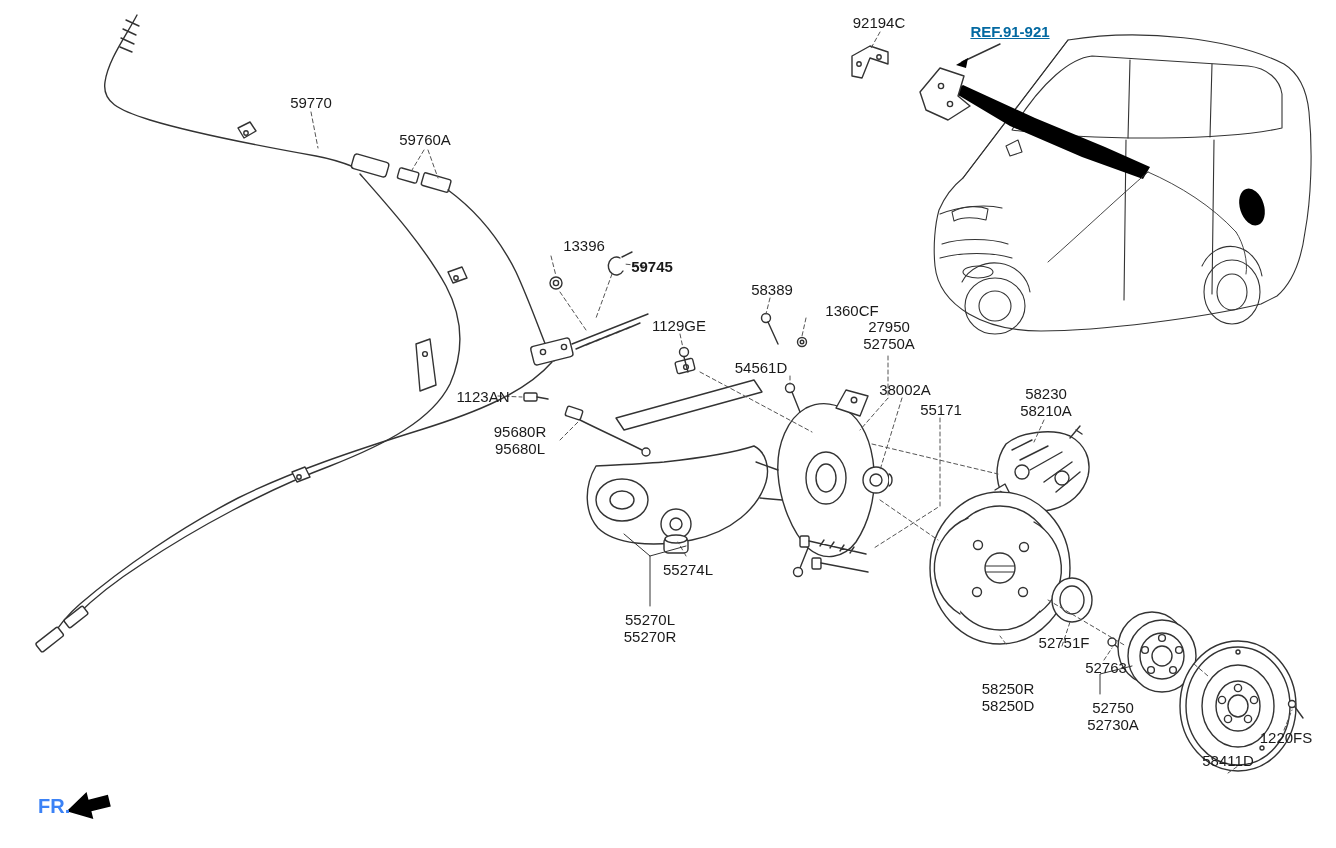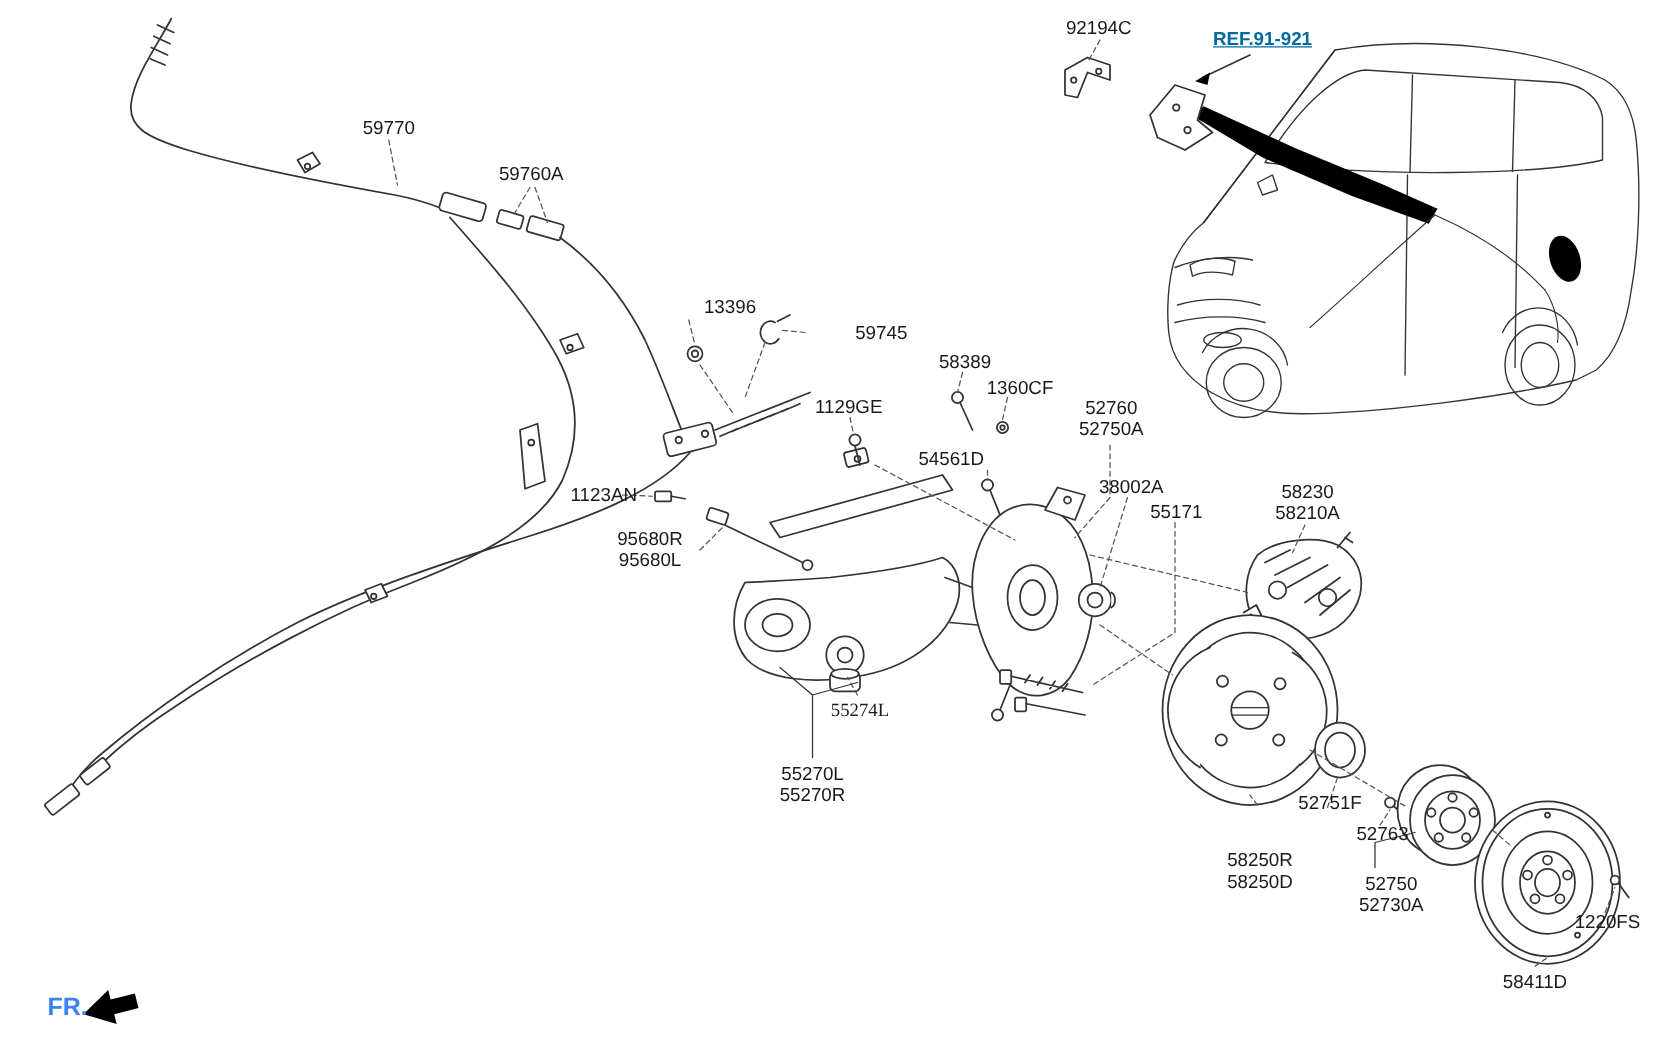--- a/index.html
+++ b/index.html
@@ -258,64 +258,64 @@
         <path d="M66 806 L90 792 L90 800 L110 800 L110 812 L90 812 L90 820 Z" fill="#000" stroke="none"></path>
       </g>
     </g>
   </svg>
 
   <div class="lbl" style="left:879px;top:14px;">92194C</div>
   <div class="lbl ref" style="left:1010px;top:23px;">REF.91-921</div>
   <div class="lbl" style="left:311px;top:94px;">59770</div>
   <div class="lbl" style="left:425px;top:131px;">59760A</div>
   <div class="lbl" style="left:584px;top:237px;">13396</div>
-  <div class="lbl" style="left:705px;top:258px;">59745</div>
+  <div class="lbl" style="left:652px;top:258px;font-weight:bold;">59745</div>
   <div class="lbl" style="left:772px;top:281px;">58389</div>
-  <div class="lbl" style="left:816px;top:302px;">1360CF</div>
+  <div class="lbl" style="left:852px;top:302px;">1360CF</div>
   <div class="lbl" style="left:679px;top:317px;">1129GE</div>
 
   <div class="lbl stack" style="left:889px;top:318px;">
-    <div>52760</div>
+    <div>27950</div>
     <div>52750A</div>
   </div>
 
   <div class="lbl" style="left:746px;top:359px;margin-left:15px;">54561D</div>
   <div class="lbl" style="left:905px;top:381px;">38002A</div>
   <div class="lbl" style="left:941px;top:401px;">55171</div>
 
   <div class="lbl stack" style="left:1046px;top:385px;">
     <div>58230</div>
     <div>58210A</div>
   </div>
 
   <div class="lbl" style="left:483px;top:388px;">1123AN</div>
 
   <div class="lbl stack" style="left:520px;top:423px;">
     <div>95680R</div>
     <div>95680L</div>
   </div>
 
-  <div class="lbl" style="left:688px;top:561px;font-family:Liberation Serif, serif;">55274L</div>
+  <div class="lbl" style="left:688px;top:561px;">55274L</div>
 
   <div class="lbl stack" style="left:650px;top:611px;">
     <div>55270L</div>
     <div>55270R</div>
   </div>
 
   <div class="lbl stack" style="left:1008px;top:648px;margin-top:32px;">
     <div>58250R</div>
     <div>58250D</div>
   </div>
 
   <div class="lbl" style="left:1064px;top:634px;">52751F</div>
   <div class="lbl" style="left:1106px;top:659px;">52763</div>
 
   <div class="lbl stack" style="left:1101px;top:699px;margin-left:12px;">
     <div>52750</div>
     <div>52730A</div>
   </div>
 
   <div class="lbl" style="left:1286px;top:729px;">1220FS</div>
-  <div class="lbl" style="left:1228px;top:777px;">58411D</div>
+  <div class="lbl" style="left:1228px;top:752px;">58411D</div>
 
   <div class="lbl fr" style="left:38px;top:798px;">FR.</div>
 
 </div>
 
 </body></html>

